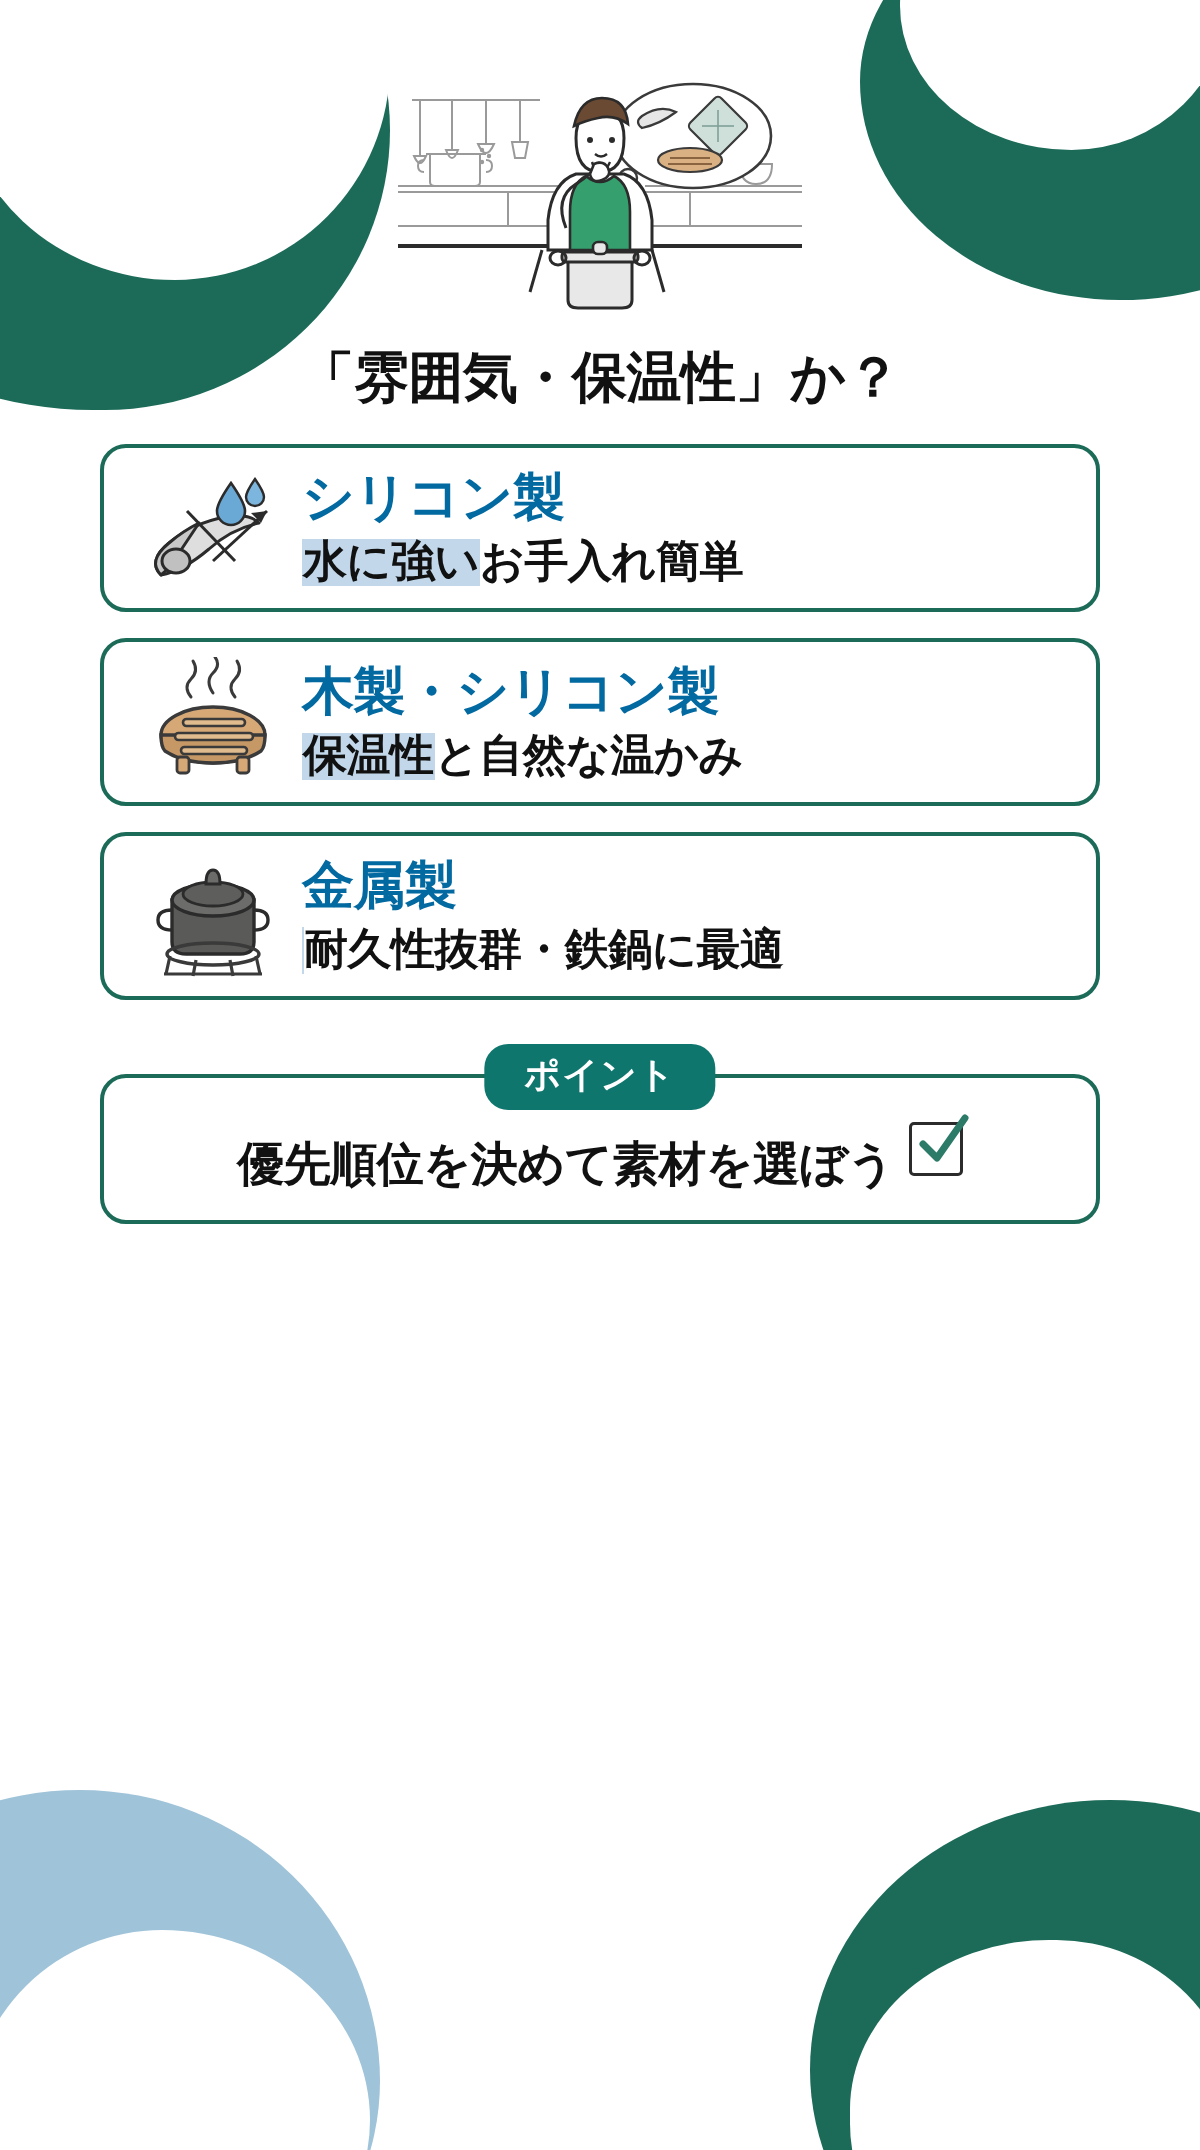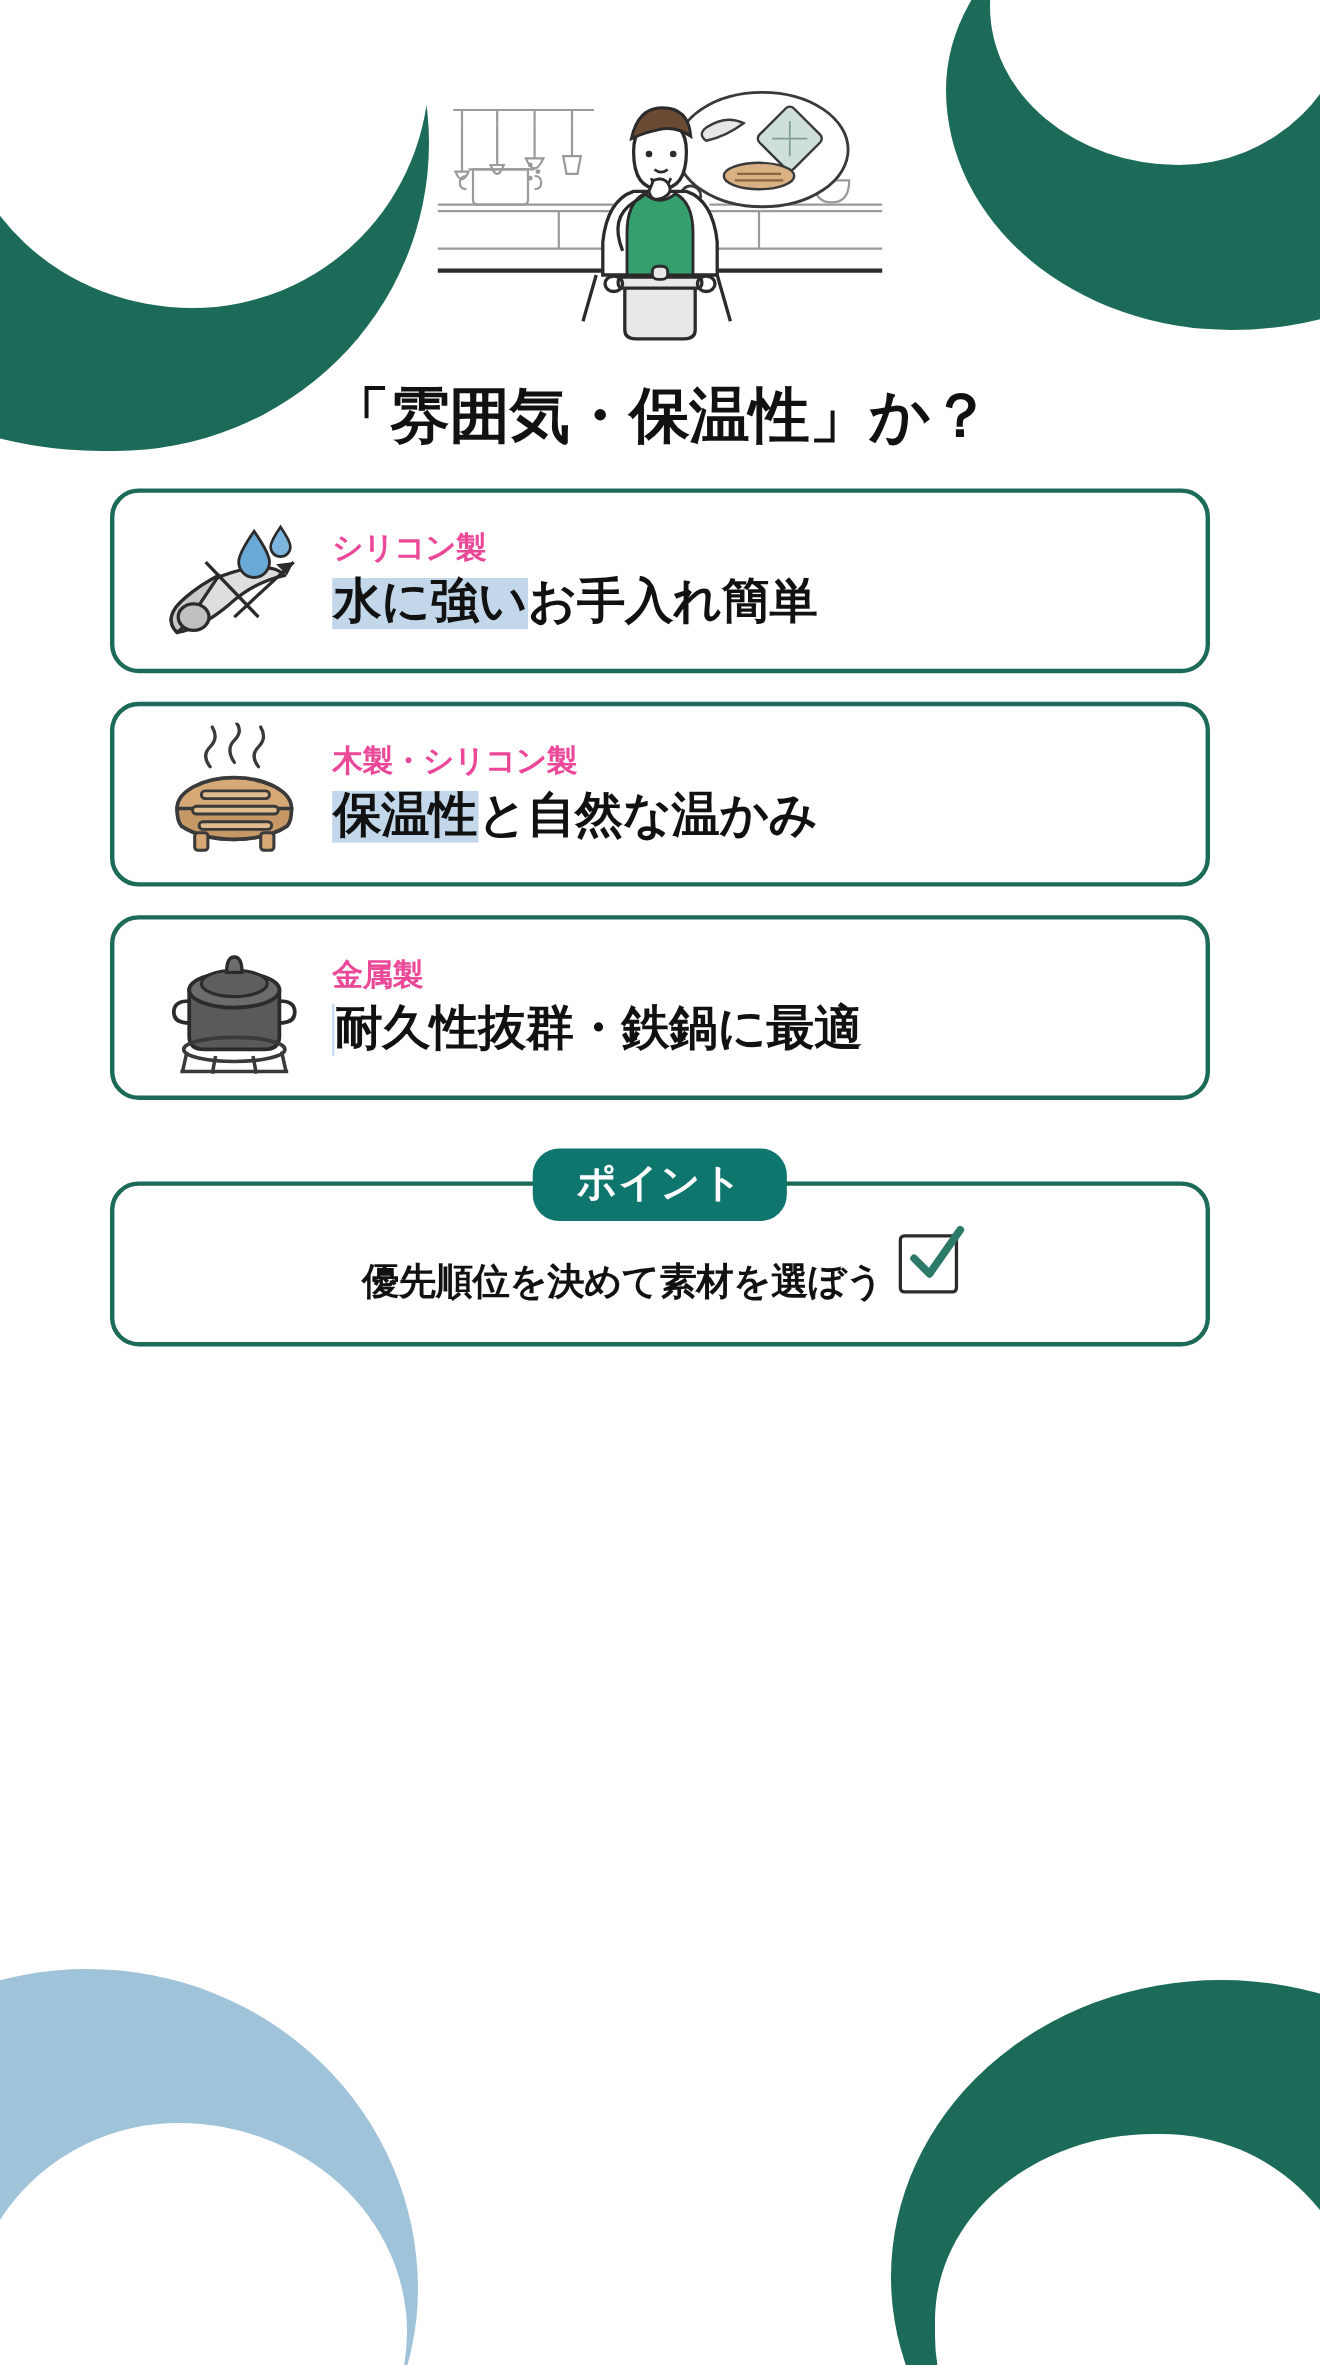--- a/index.html
+++ b/index.html
@@ -114,23 +114,23 @@
     width: 150px;
     min-width: 150px;
     height: 130px;
     display: flex;
     align-items: center;
     justify-content: center;
   }
   .card-icon svg { display: block; }
   .card-text { padding-left: 14px; }
   .card-title {
-    font-size: 28px;
-    font-weight: 700;
-    color: #ec4899;
+    font-size: 52px;
+    font-weight: 700;
+    color: #0369a1;
     line-height: 1.18;
     letter-spacing: -0.5px;
     white-space: nowrap;
   }
   .card-desc {
     font-size: 44px;
     font-weight: 700;
     color: #111111;
     line-height: 1.22;
     letter-spacing: -0.5px;
@@ -167,21 +167,21 @@
     border: 4px solid #1b6b58;
     border-radius: 26px;
     background: #ffffff;
     height: 150px;
     display: flex;
     align-items: center;
     justify-content: center;
     gap: 14px;
   }
   .point-text {
-    font-size: 34px;
+    font-size: 47px;
     font-weight: 700;
     color: #111111;
     letter-spacing: -0.5px;
     white-space: nowrap;
     margin-top: 32px;
   }
   .check-box {
     width: 54px; height: 54px;
     border: 3px solid #2b2b2b;
     border-radius: 5px;

